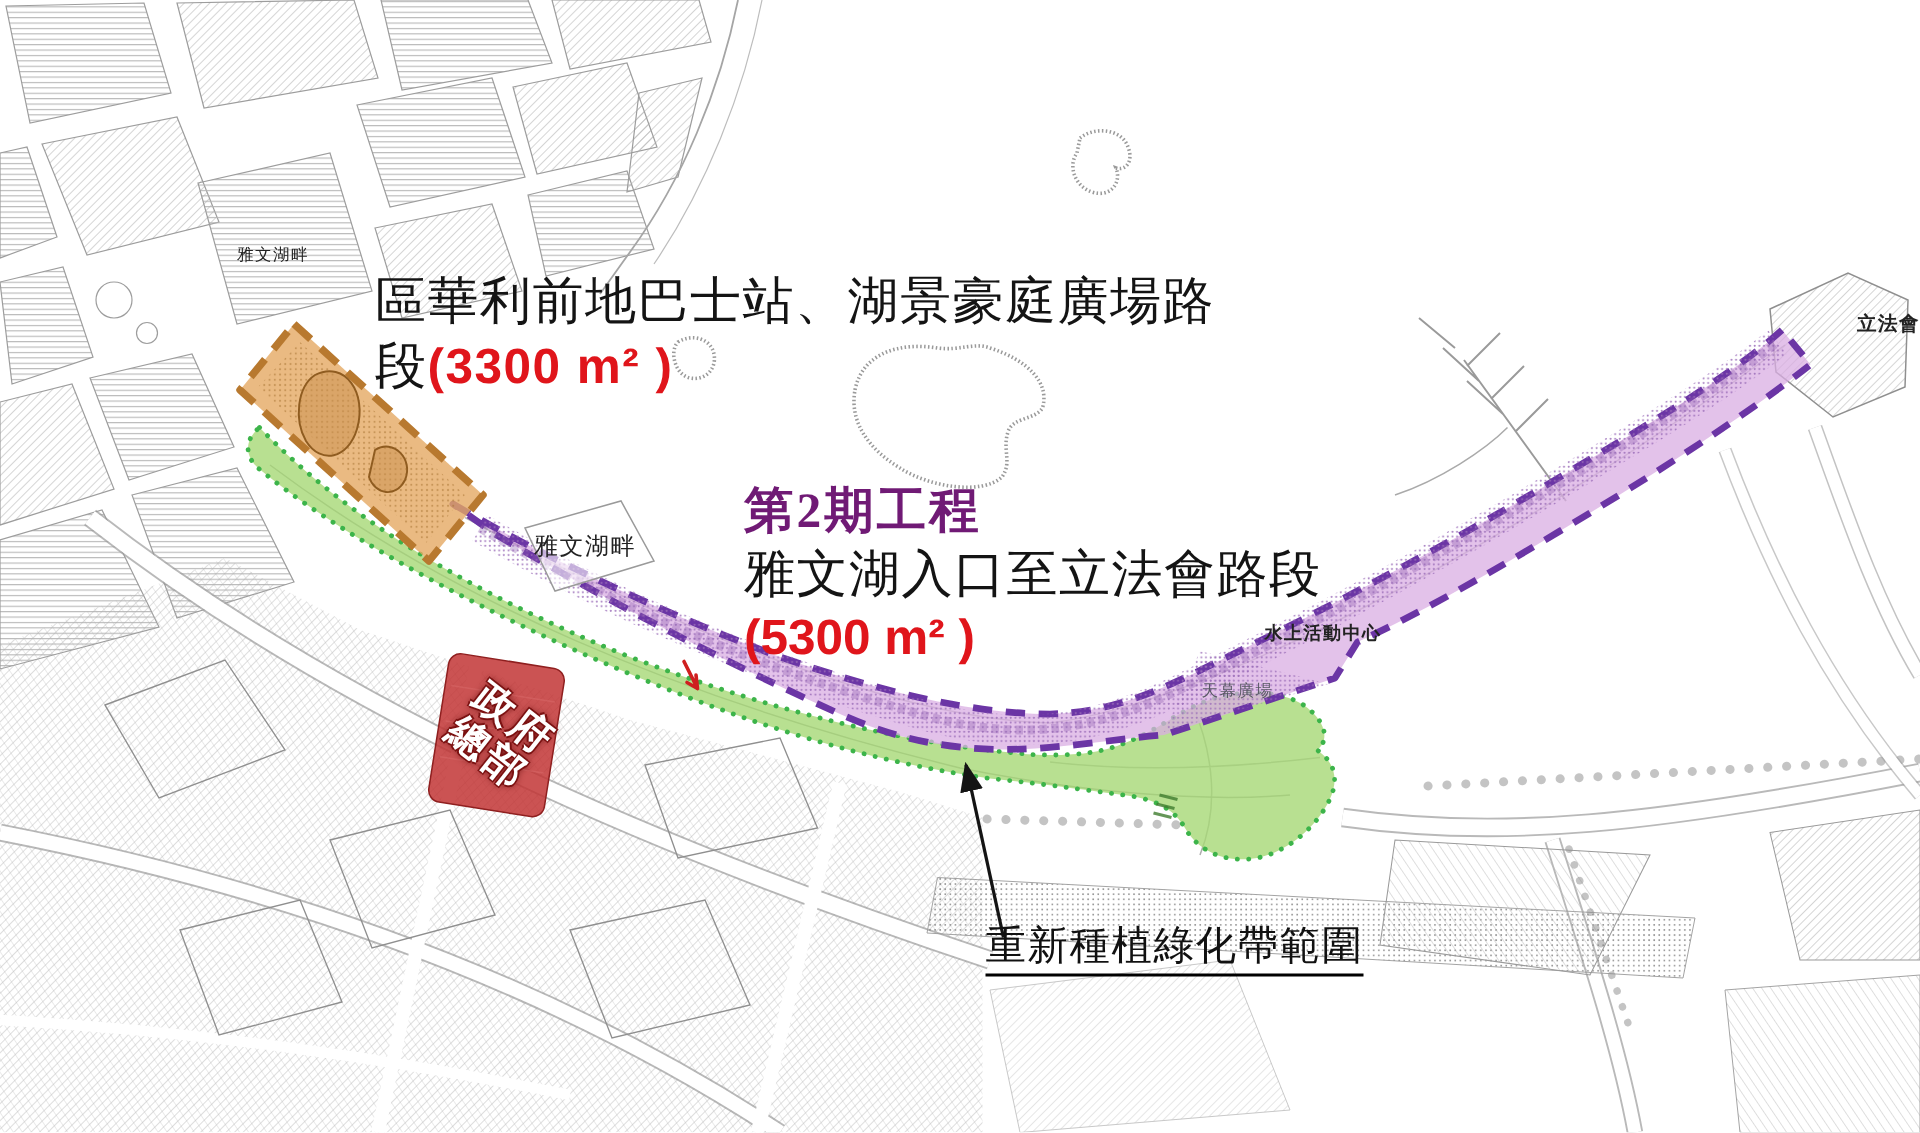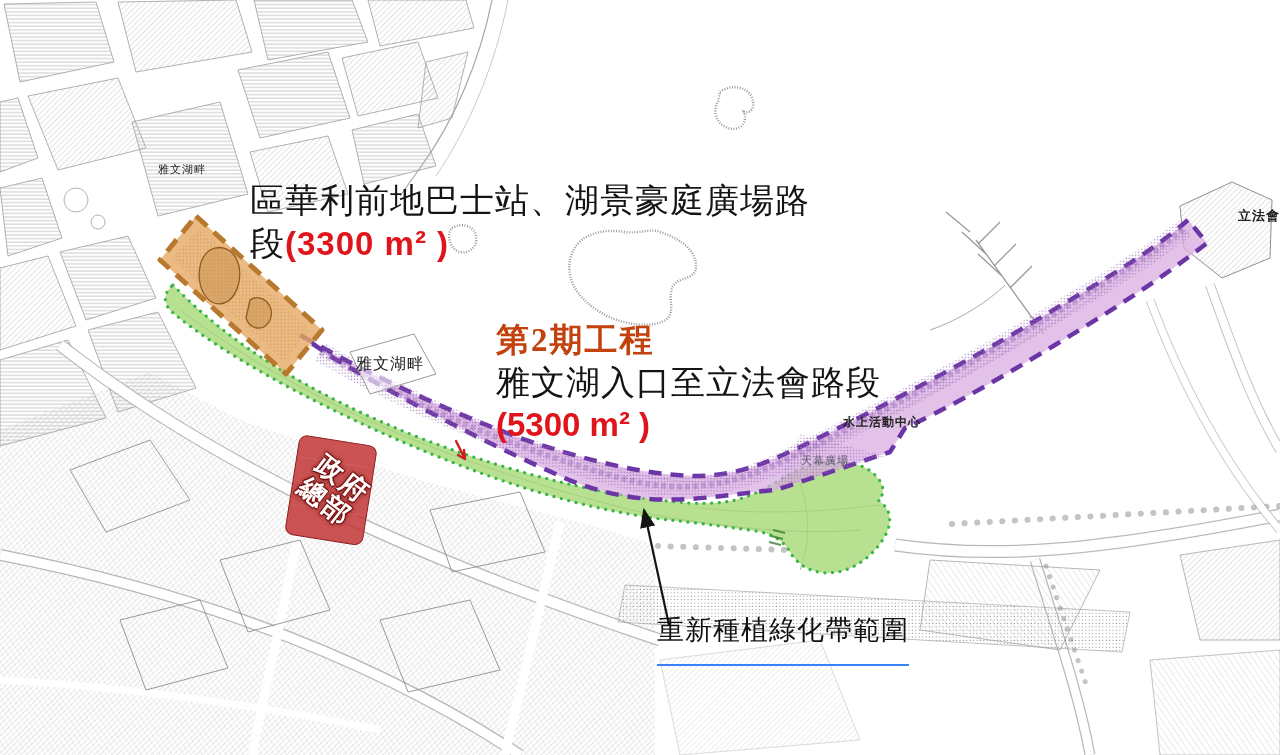--- a/index.html
+++ b/index.html
@@ -1,26 +1,26 @@
 <!DOCTYPE html>
 <html><head>
 <meta charset="utf-8">
 <style>
   html,body{margin:0;padding:0;background:#ffffff;}
   .stage{position:relative;width:1280px;height:755px;overflow:hidden;background:#ffffff;
          font-family:"Liberation Serif","DejaVu Serif",serif;}
   .stage svg{position:absolute;left:0;top:0;}
   .ann{position:absolute;white-space:nowrap;pointer-events:none;}
   .title1{left:250px;top:141px;font-size:33px;font-weight:600;letter-spacing:2px;color:#b5583c;}
-  .title2{left:496px;top:318px;font-size:33px;font-weight:600;letter-spacing:2px;color:#c2410c;}
+  .title2{left:496px;top:318px;font-size:33px;font-weight:600;letter-spacing:2px;color:#701a75;}
   .desc{font-size:34px;color:#141414;letter-spacing:1px;}
   .area{font-family:"Liberation Sans","DejaVu Sans",sans-serif;font-weight:700;color:#e0151b;}
   .area-line{font-size:33px;text-align:center;}
   .note{left:657px;top:612px;font-size:27px;color:#111;letter-spacing:1px;}
-  .note span{border-bottom:2px solid #3b82f6;padding-bottom:19px;}
+  .note span{border-bottom:2px solid #000000;padding-bottom:4px;}
   .map-lbl{position:absolute;font-family:"Liberation Sans","DejaVu Sans",sans-serif;
            color:#222;pointer-events:none;white-space:nowrap;}
   .lbl-yaohan{left:158px;top:162px;font-size:11px;letter-spacing:1px;}
   .lbl-lago{left:356px;top:354px;font-size:16px;letter-spacing:1px;}
   .lbl-water{left:843px;top:414px;font-size:12px;font-weight:700;letter-spacing:1px;}
   .lbl-canopy{left:801px;top:453px;font-size:11px;color:#5a5a66;letter-spacing:1px;}
   .lbl-legco{left:1214px;top:207px;font-size:13px;font-weight:700;letter-spacing:1px;margin-left:24px;}
   .hq-label{position:absolute;left:284px;top:438px;width:100px;height:106px;
             display:flex;flex-direction:column;align-items:center;justify-content:center;
             transform:rotate(38deg);font-size:27px;font-weight:700;letter-spacing:3px;

